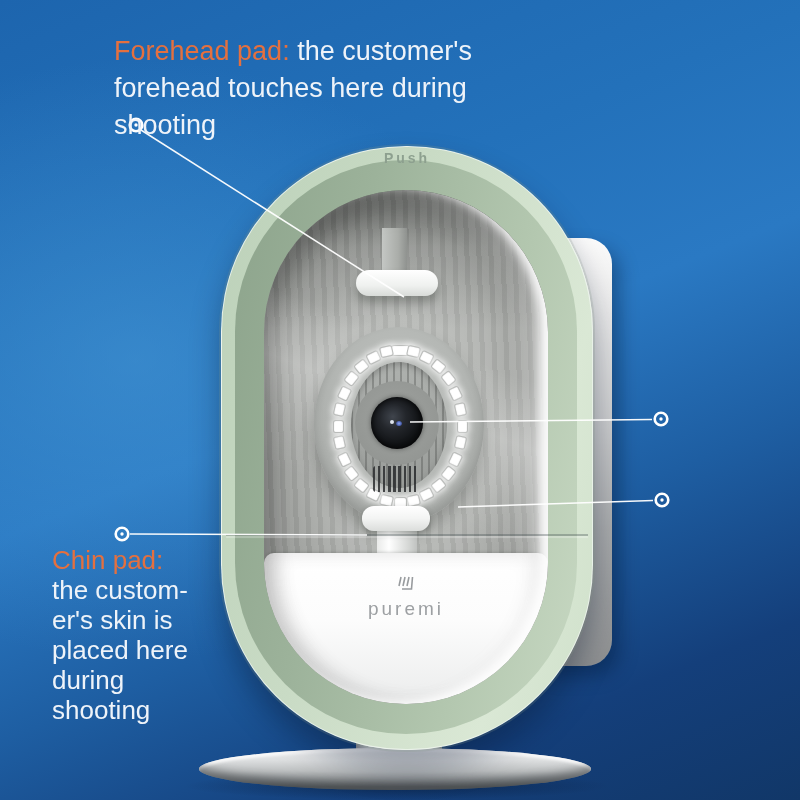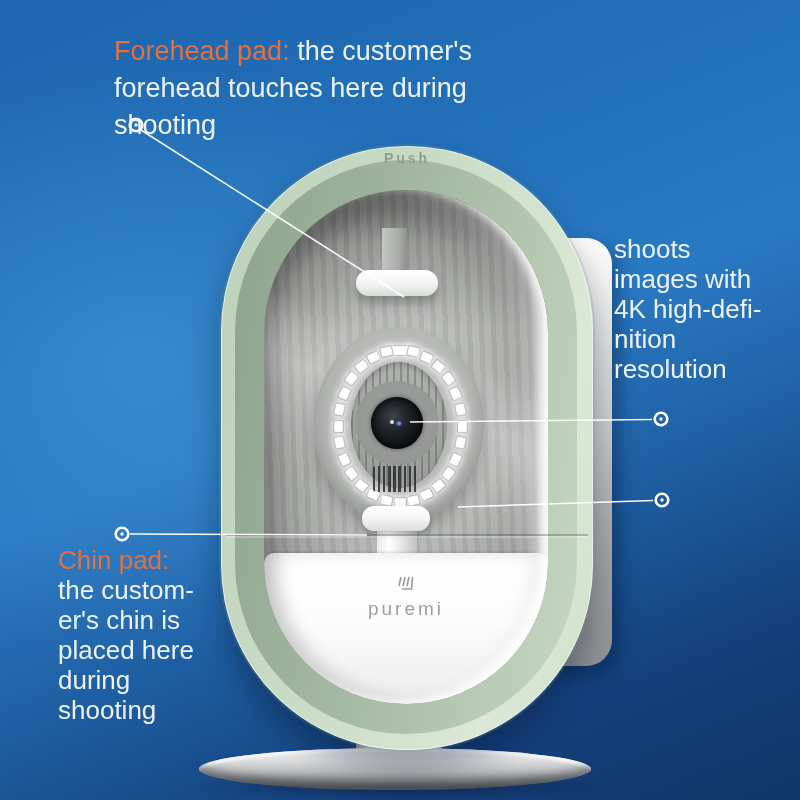--- a/index.html
+++ b/index.html
@@ -9,21 +9,21 @@
       radial-gradient(ellipse 560px 430px at 17% 45%, rgba(70,152,214,.55), rgba(70,152,214,0) 70%),
       linear-gradient(158deg,#1d65ae 0%,#2371ba 30%,#2a79c3 48%,#1e5ea2 66%,#143f7b 84%,#113768 100%);}
 
   
   .note{position:absolute;color:#eef3f9;z-index:8;}
   .note .lbl{color:#e4703f;white-space:pre-line;}
   .note .body{white-space:pre-line;}
   .note-forehead{left:94px;top:33px;width:470px;font-size:27px;line-height:37px;margin-left:20px;}
   .note-highdef{left:614px;top:204px;width:180px;font-size:26px;line-height:30px;}
   .note-matrix{left:612px;top:512px;width:185px;font-size:26px;line-height:30px;}
-  .note-chin{left:58px;top:545px;width:200px;font-size:26px;line-height:30px;}
+  .note-chin{left:52px;top:545px;width:200px;font-size:26px;line-height:30px;}
 
   
   .callouts{position:absolute;left:0;top:0;z-index:7;pointer-events:none;}
 
   
   .side-panel{position:absolute;left:540px;top:238px;width:72px;height:428px;z-index:1;
     border-radius:0 26px 26px 0;
     background:linear-gradient(180deg,#fbfbfb 0%,#e9e9e9 18%,#c9cacb 45%,#a9abac 68%,#8d8f90 100%);
     box-shadow:8px 10px 18px rgba(4,20,48,.35);}
   .floor-shadow{position:absolute;left:182px;top:772px;width:430px;height:28px;border-radius:50%;
@@ -101,29 +101,25 @@
 </style>
 </head>
 <body>
 
 <div class="stage">
 
   <div class="note note-forehead"><span class="lbl">Forehead pad:</span> <span class="body">the customer's
 forehead touches here during
 shooting</span></div>
 
-  <div class="note note-highdef"><br><span class="body">shoots
-images with
-4K high-defi-
-nition
-resolution</span></div>
+  <div class="note note-highdef"><br></div>
 
 
   <div class="note note-chin"><span class="lbl">Chin pad:</span><br><span class="body">the custom-
-er's chin is
+er's skin is
 placed here
 during
 shooting</span></div>
 
   <div class="side-panel"></div>
 
   <div class="floor-shadow"></div>
   <div class="stand-neck"></div>
   <div class="stand-flare"></div>
   <div class="stand-base"></div>

